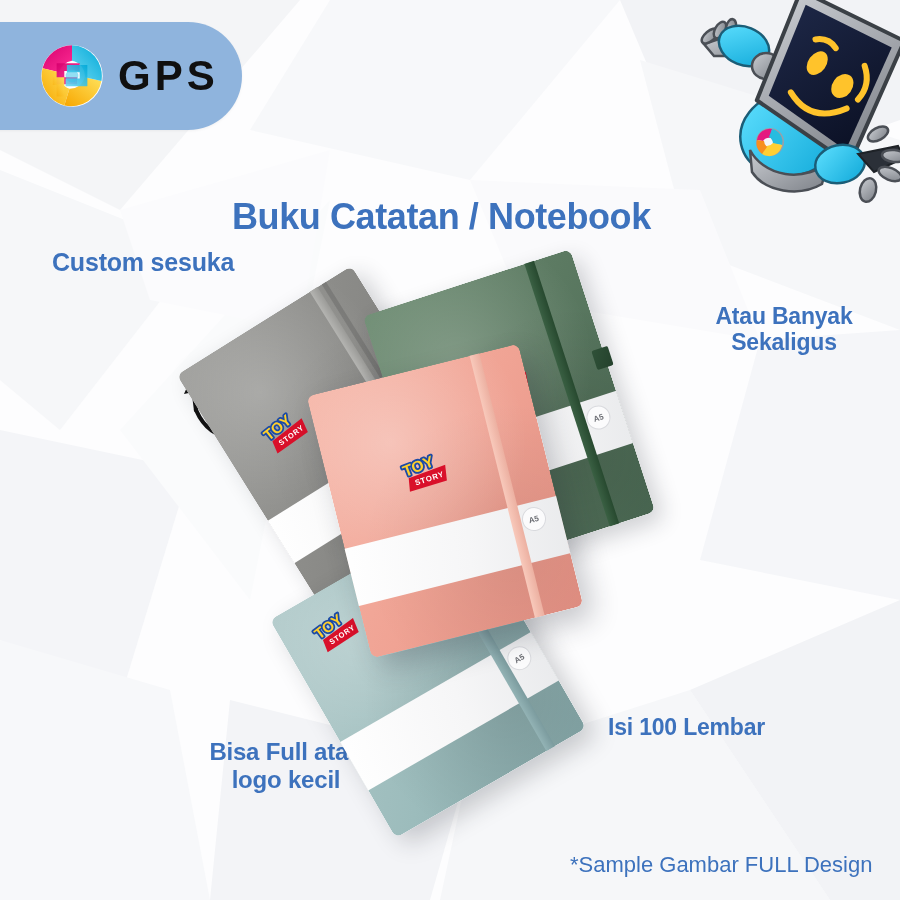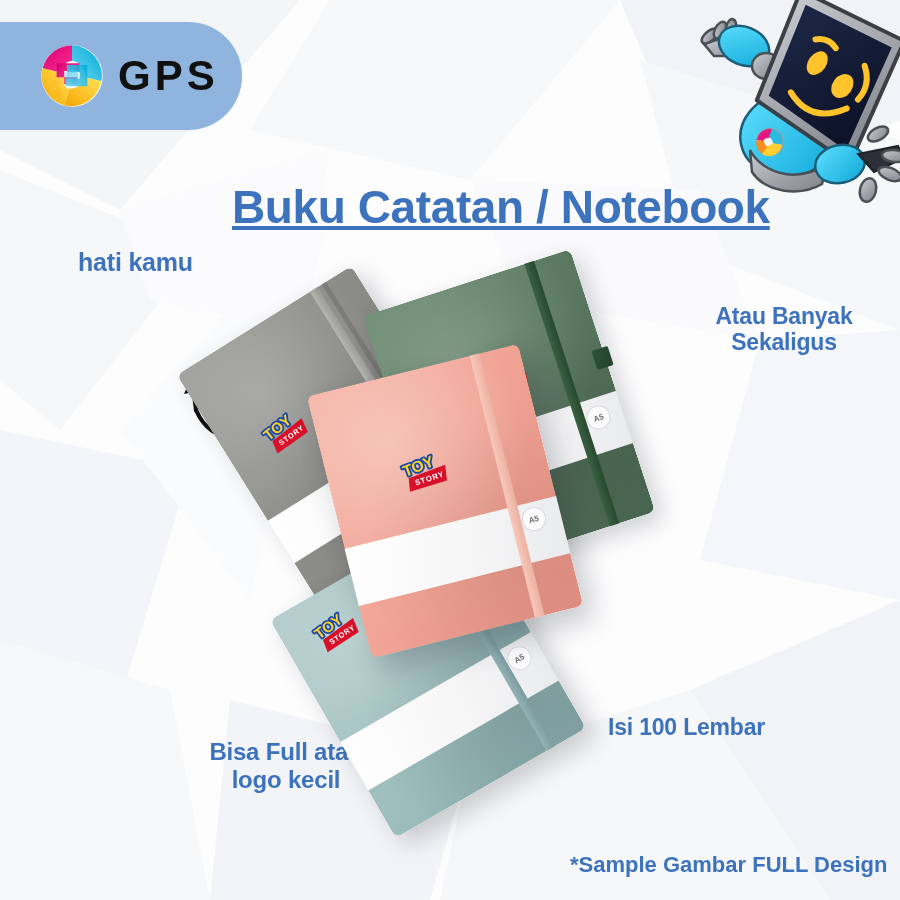--- a/index.html
+++ b/index.html
@@ -31,36 +31,36 @@
   .gps-text{
     font-size:42px;font-weight:bold;color:#101010;
     letter-spacing:4px;line-height:1;
   }
 
   
   .robot{position:absolute;left:662px;top:-6px;width:250px;height:232px;}
 
   
   .title{
-    position:absolute;left:232px;top:180px;
-    font-size:46px;font-weight:bold;color:#3d72bd;
-    letter-spacing:-.4px;white-space:nowrap;text-decoration:underline;
+    position:absolute;left:232px;top:196px;
+    font-size:36px;font-weight:bold;color:#3d72bd;
+    letter-spacing:-.4px;white-space:nowrap;
   }
   .label{
     position:absolute;font-weight:bold;color:#3d72bd;
     line-height:1.16;letter-spacing:-.2px;
   }
   .label-left{left:52px;top:248px;font-size:25px;text-align:left;}
   .label-left .l2{display:block;padding-left:26px;}
   .label-right{left:692px;top:276px;font-size:23px;text-align:center;width:184px;}
   .label-sheets{left:608px;top:706px;font-size:23px;margin-top:8px;}
   .label-logo{left:198px;top:738px;font-size:24px;text-align:center;width:176px;}
   .footnote{
     position:absolute;left:570px;top:852px;
-    font-size:22px;font-weight:bold;color:#3d72bd;white-space:nowrap;
+    font-size:22px;font-weight:normal;color:#3d72bd;white-space:nowrap;
   }
 
   
   .arrow{position:absolute;left:176px;top:366px;width:112px;height:82px;}
 
   
   .books{position:absolute;left:0;top:0;width:900px;height:900px;}
   .book{position:absolute;border-radius:7px;overflow:hidden;}
   .book .cover{position:absolute;inset:0;border-radius:7px;}
   .book .band{
@@ -190,21 +190,21 @@
         <ellipse cx="232" cy="162" rx="12" ry="6" transform="rotate(6 232 162)" fill="url(#greyG)" stroke="#4b4f56" stroke-width="2.5"></ellipse>
         <ellipse cx="228" cy="180" rx="12" ry="6" transform="rotate(22 228 180)" fill="url(#greyG)" stroke="#4b4f56" stroke-width="2.5"></ellipse>
         <ellipse cx="206" cy="196" rx="8" ry="12" transform="rotate(14 206 196)" fill="url(#greyG)" stroke="#4b4f56" stroke-width="2.5"></ellipse>
       </g>
     </svg>
   </div>
 
   <div class="title">Buku Catatan / Notebook</div>
 
   <div class="label label-left">
-    <span class="l2">hati kamu</span>
+    <span>Custom sesuka</span>
   </div>
 
   <div class="label label-right">
     <br>
     <span>Atau Banyak</span><br>
     <span>Sekaligus</span>
   </div>
 
   <div class="label label-sheets">Isi 100 Lembar</div>
 

